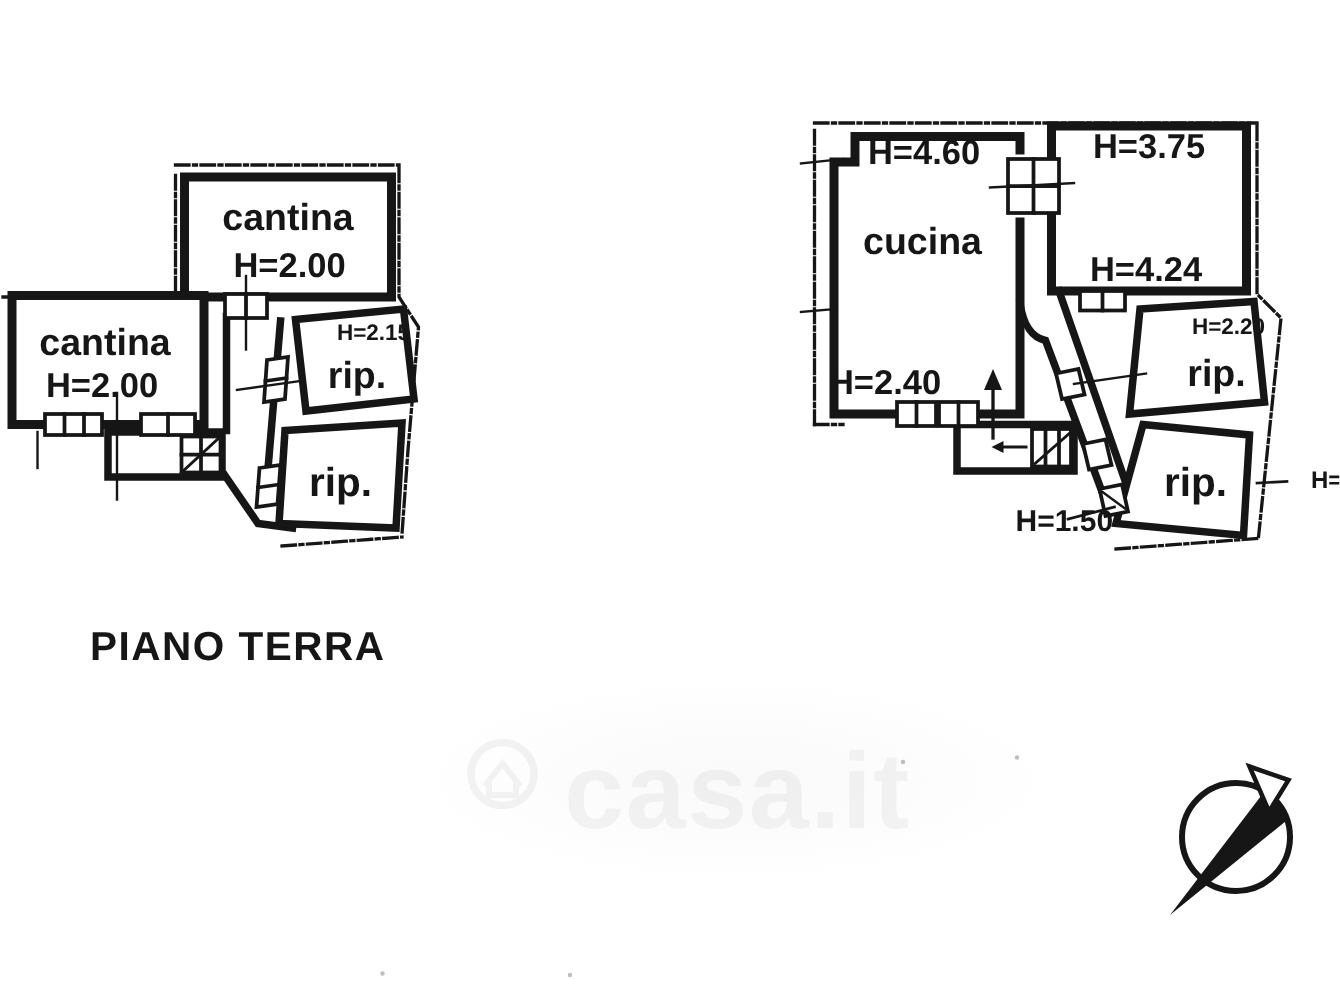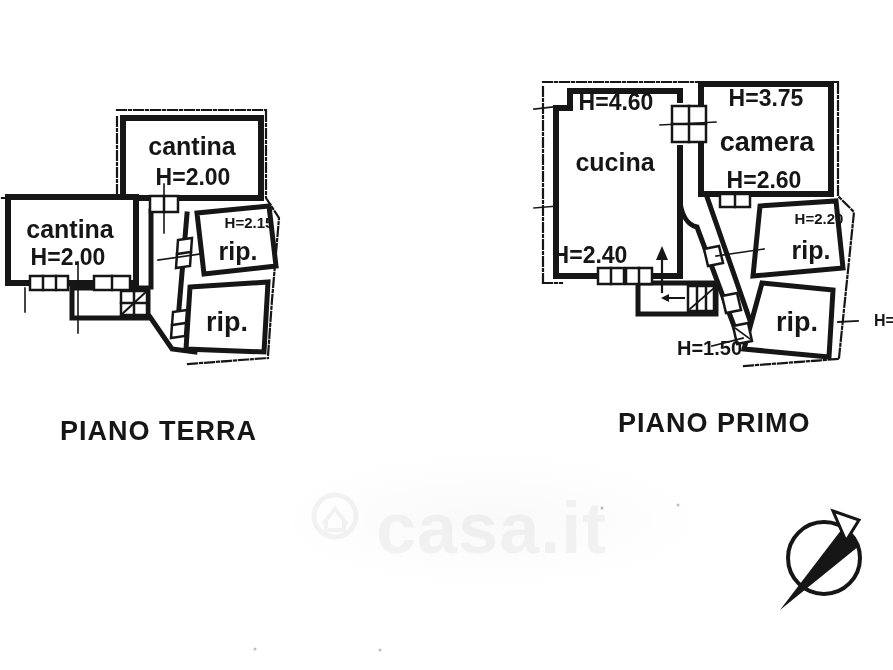--- a/index.html
+++ b/index.html
@@ -167,22 +167,20 @@
   <div class="lbl fs-h" style="left:68px;top:257px;">H=2.00</div>
   <div class="lbl fs-h-sm" style="left:238px;top:222px;">H=2.15</div>
   <div class="lbl fs-room" style="left:238px;top:251px;">rip.</div>
   <div class="lbl fs-room-lg" style="left:227px;top:322px;">rip.</div>
   <div class="lbl-anchor fs-title" style="left:60px;top:418px;">PIANO TERRA</div>
 
   <div class="lbl fs-h" style="left:616px;top:102px;">H=4.60</div>
   <div class="lbl fs-room" style="left:615px;top:162px;">cucina</div>
   <div class="lbl fs-h" style="left:590px;top:255px;">H=2.40</div>
   <div class="lbl fs-h" style="left:766px;top:98px;">H=3.75</div>
-  <div class="lbl fs-room-lg" style="left:767px;top:142px;">camera</div>
-  <div class="lbl fs-h" style="left:764px;top:180px;">H=2.60</div>
+  <div class="lbl fs-h" style="left:764px;top:180px;">H=4.24</div>
   <div class="lbl fs-h-sm" style="left:808px;top:218px;">H=2.20</div>
   <div class="lbl fs-room" style="left:811px;top:250px;">rip.</div>
   <div class="lbl fs-room-lg" style="left:797px;top:322px;">rip.</div>
   <div class="lbl-anchor fs-h-sm" style="left:655px;top:338px;font-size:20px;">H=1.50</div>
   <div class="lbl-anchor fs-h-sm" style="left:852px;top:313px;font-size:16px;">H=2.20</div>
-  <div class="lbl-anchor fs-title" style="left:618px;top:410px;">PIANO PRIMO</div>
 
 </div>
 
 </body></html>

